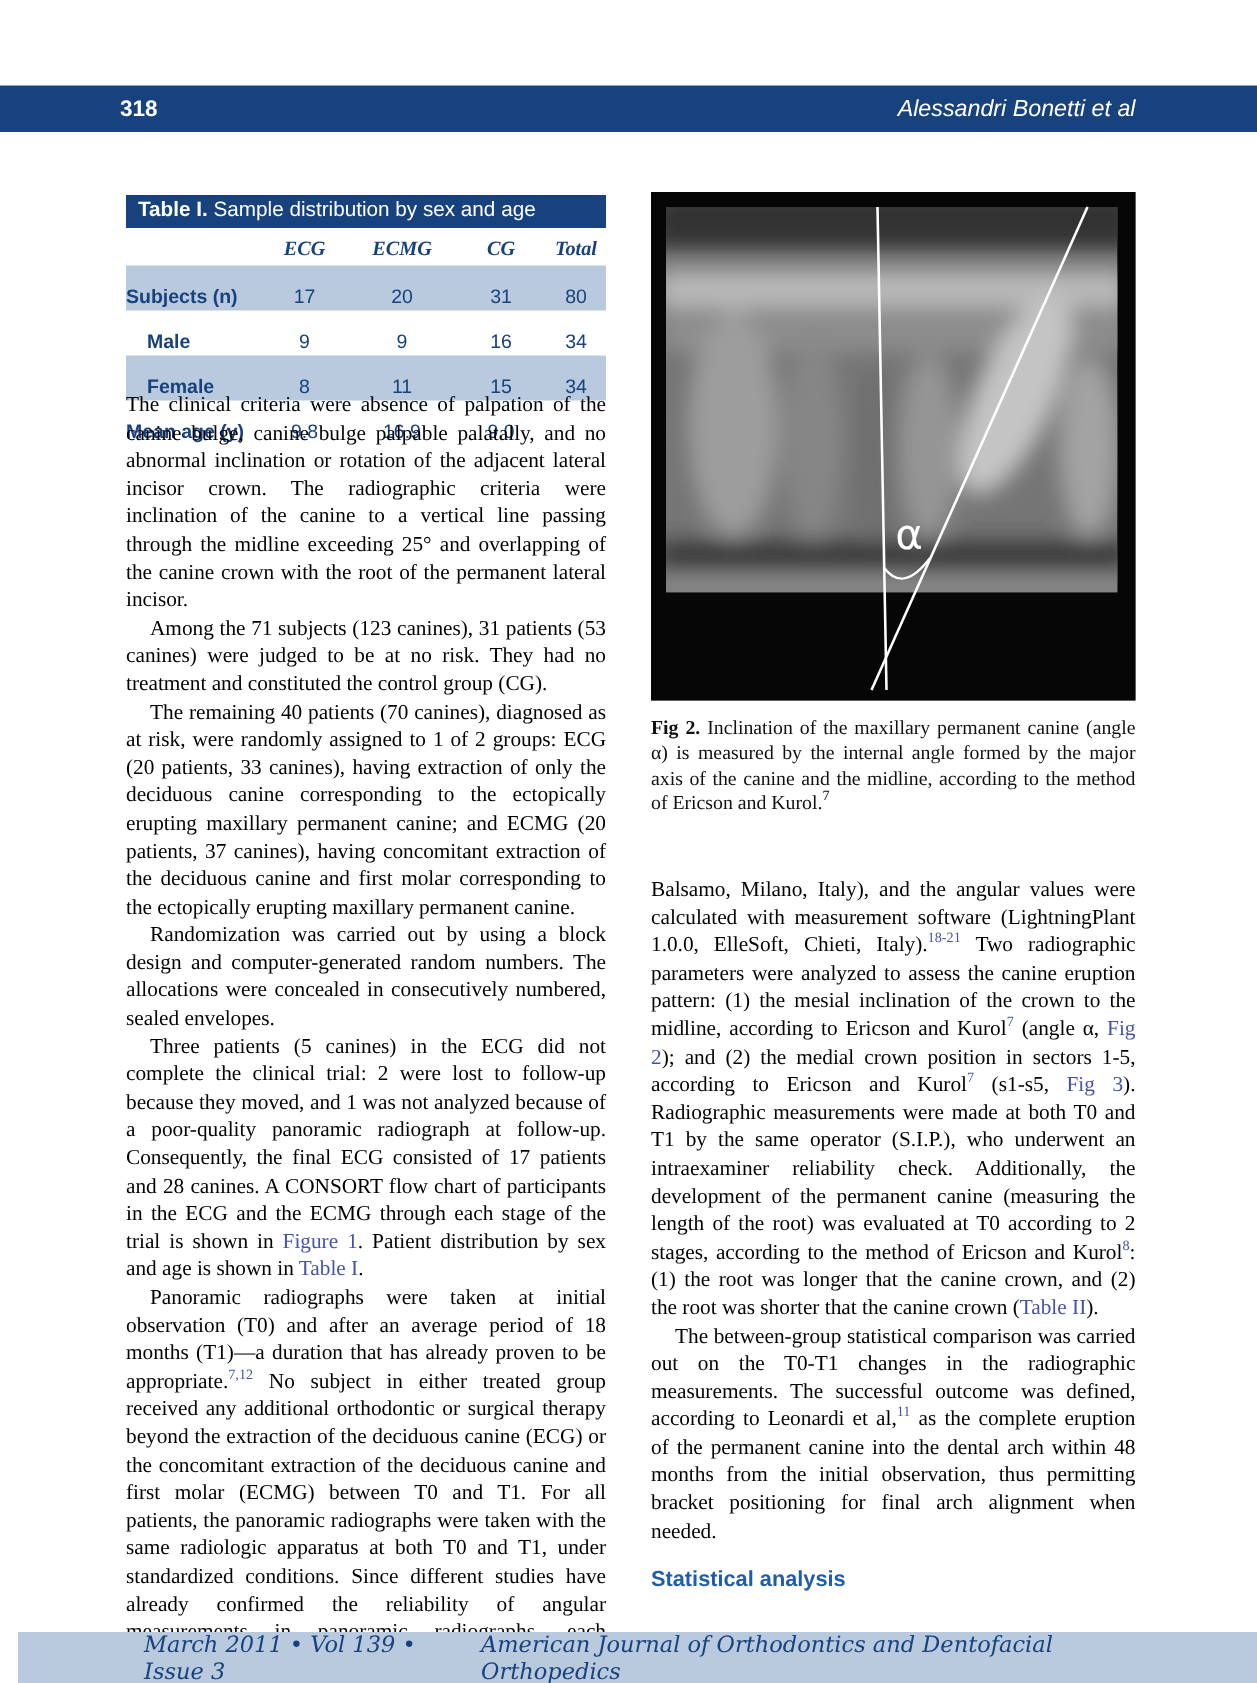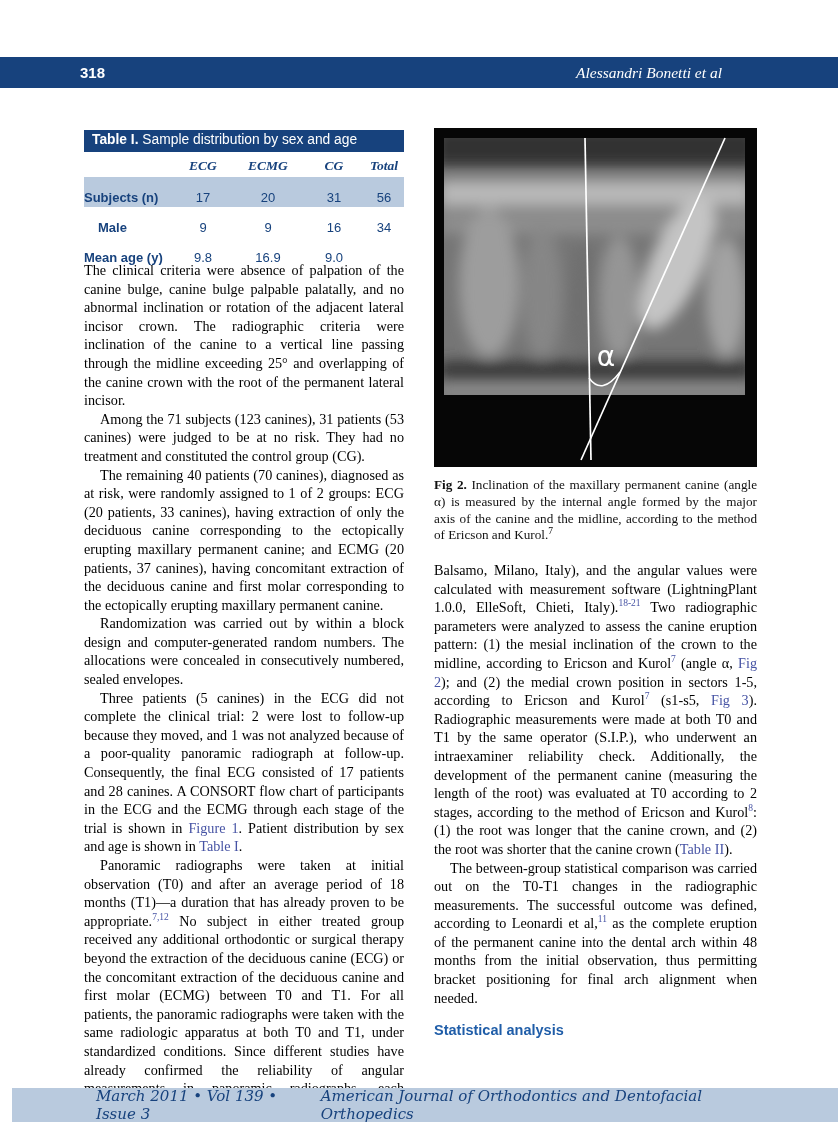--- a/index.html
+++ b/index.html
@@ -10,42 +10,42 @@
     --heading-blue:#1f5da8;
   }
   *{box-sizing:border-box;}
   html,body{margin:0;padding:0;background:#ffffff;}
   .page{position:relative;width:838px;height:1122px;background:#fff;overflow:hidden;
         font-family:"Liberation Serif",serif;color:#000;}
 
   
   .topbar{position:absolute;left:0;top:57px;width:838px;height:31px;background:var(--navy);
           color:#fff;display:flex;align-items:center;justify-content:space-between;
-          padding:0 116px 0 80px;}
+          padding:0 81px 0 80px;}
   .pageno{font-family:"Liberation Sans",sans-serif;font-weight:bold;font-size:15px;}
-  .runhead{font-family:Liberation Serif, serif;font-style:italic;font-size:15.5px;}
+  .runhead{font-family:Liberation Sans, sans-serif;font-style:italic;font-size:15.5px;}
 
   
   .tableblock{position:absolute;left:84px;top:130px;width:320px;}
   .table-titlebar{background:var(--navy);color:#fff;font-family:"Liberation Sans",sans-serif;
                   font-size:13.8px;padding:1px 8px 4px 8px;line-height:17px;}
   .table-titlebar .tl{font-weight:bold;}
   table.datatable{border-collapse:collapse;width:100%;margin-top:3px;
                   font-family:"Liberation Sans",sans-serif;font-size:13px;color:var(--navy);}
   table.datatable thead th{font-family:"Liberation Serif",serif;font-style:italic;font-weight:bold;
                   text-align:center;padding:3px 0 3px 0;font-size:13.5px;}
   table.datatable thead th.lbl{text-align:left;}
   table.datatable td{padding:13px 0 2px 0;text-align:center;font-weight:500;}
   table.datatable td.lbl{text-align:left;font-weight:bold;}
   table.datatable td.lbl.ind{padding-left:14px;}
   table.datatable tr.shaded{background:var(--row-shade);}
 
   
   .col-left{position:absolute;left:84px;top:261px;width:320px;}
-  .col-right-text{position:absolute;left:434px;top:561px;width:323px;}
+  .col-right-text{position:absolute;left:434px;top:584px;width:323px;}
   p.body{margin:0;text-align:justify;font-size:14.2px;line-height:18.6px;}
   p.body.ind{text-indent:16px;}
   .link{color:var(--link);}
   sup.ref{color:var(--link);font-size:9.5px;line-height:0;}
   sup.refk{color:#000;font-size:9.5px;line-height:0;}
   h3.stat-heading{font-family:"Liberation Sans",sans-serif;color:var(--heading-blue);
                   font-size:14.5px;font-weight:bold;margin:15px 0 9px 0;}
 
   
   .figure{position:absolute;left:434px;top:128px;width:323px;height:339px;background:#000;}
@@ -92,45 +92,52 @@
             <th>CG</th>
             <th>Total</th>
           </tr>
         </thead>
       <tbody id="t1-body">
           <tr class="shaded">
             <td class="lbl">Subjects (n)</td>
             <td>17</td>
             <td>20</td>
             <td>31</td>
-            <td>56</td>
+            <td>80</td>
           </tr>
           <tr>
             <td class="lbl ind">Male</td>
             <td>9</td>
             <td>9</td>
             <td>16</td>
+            <td>34</td>
+          </tr>
+          <tr class="shaded">
+            <td class="lbl ind">Female</td>
+            <td>8</td>
+            <td>11</td>
+            <td>15</td>
             <td>34</td>
           </tr>
           <tr>
             <td class="lbl">Mean age (y)</td>
             <td>9.8</td>
             <td>16.9</td>
             <td>9.0</td>
             <td></td>
           </tr>
         </tbody>
     </table>
   </div>
 
   <div class="col-left" id="left-col">
       <p class="body"><span>The clinical criteria were absence of palpation of the canine bulge, canine bulge palpable palatally, and no abnormal inclination or rotation of the adjacent lateral incisor crown. The radiographic criteria were inclination of the canine to a vertical line passing through the midline exceeding 25° and overlapping of the canine crown with the root of the permanent lateral incisor.</span></p>
       <p class="body ind"><span>Among the 71 subjects (123 canines), 31 patients (53 canines) were judged to be at no risk. They had no treatment and constituted the control group (CG).</span></p>
       <p class="body ind"><span>The remaining 40 patients (70 canines), diagnosed as at risk, were randomly assigned to 1 of 2 groups: ECG (20 patients, 33 canines), having extraction of only the deciduous canine corresponding to the ectopically erupting maxillary permanent canine; and ECMG (20 patients, 37 canines), having concomitant extraction of the deciduous canine and first molar corresponding to the ectopically erupting maxillary permanent canine.</span></p>
-      <p class="body ind"><span>Randomization was carried out by within a block design and computer-generated random numbers. The allocations were concealed in consecutively numbered, sealed envelopes.</span></p>
+      <p class="body ind"><span>Randomization was carried out by using a block design and computer-generated random numbers. The allocations were concealed in consecutively numbered, sealed envelopes.</span></p>
       <p class="body ind"><span>Three patients (5 canines) in the ECG did not complete the clinical trial: 2 were lost to follow-up because they moved, and 1 was not analyzed because of a poor-quality panoramic radiograph at follow-up. Consequently, the final ECG consisted of 17 patients and 28 canines. A CONSORT flow chart of participants in the ECG and the ECMG through each stage of the trial is shown in </span><span class="link">Figure 1</span><span>. Patient distribution by sex and age is shown in </span><span class="link">Table I</span><span>.</span></p>
       <p class="body ind"><span>Panoramic radiographs were taken at initial observation (T0) and after an average period of 18 months (T1)—a duration that has already proven to be appropriate.</span><sup class="ref">7,12</sup><span> No subject in either treated group received any additional orthodontic or surgical therapy beyond the extraction of the deciduous canine (ECG) or the concomitant extraction of the deciduous canine and first molar (ECMG) between T0 and T1. For all patients, the panoramic radiographs were taken with the same radiologic apparatus at both T0 and T1, under standardized conditions. Since different studies have already confirmed the reliability of angular measurements in panoramic radiographs, each panoramic radiograph was digitized with a scanner (Expression 1680 Pro, Epson, Cinisello</span></p>
     </div>
 
   <div class="figure">
     <svg width="323" height="339" viewBox="0 0 323 339">
       <defs>
         <filter id="soft" x="-30%" y="-30%" width="160%" height="160%">
           <feGaussianBlur stdDeviation="7"></feGaussianBlur>
         </filter>

